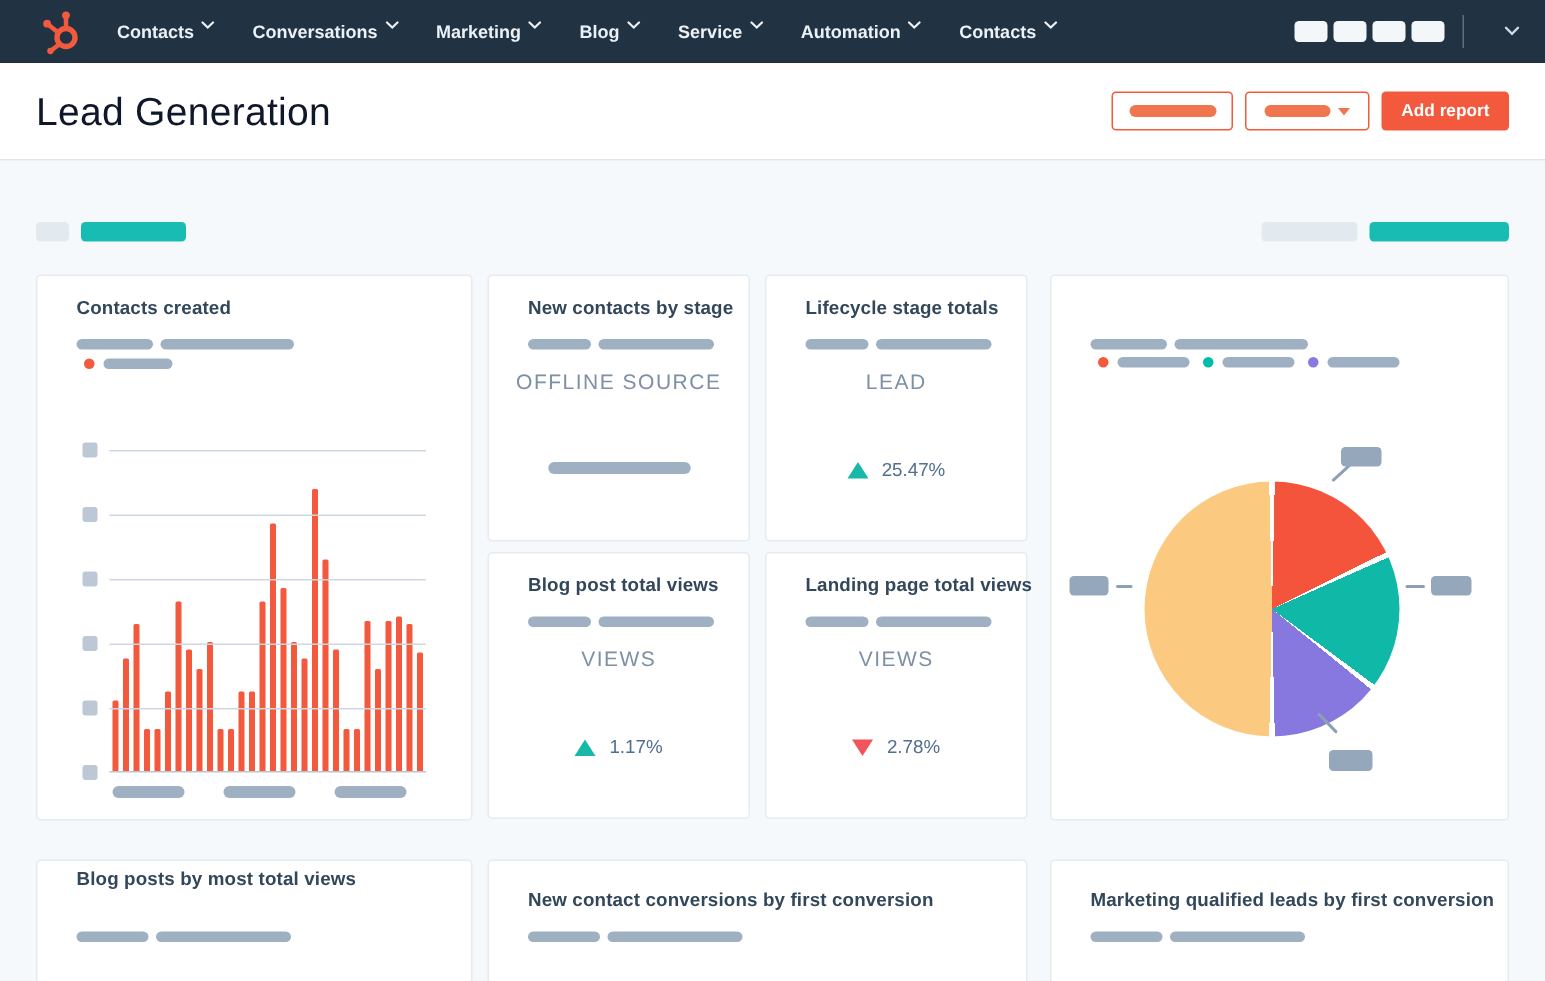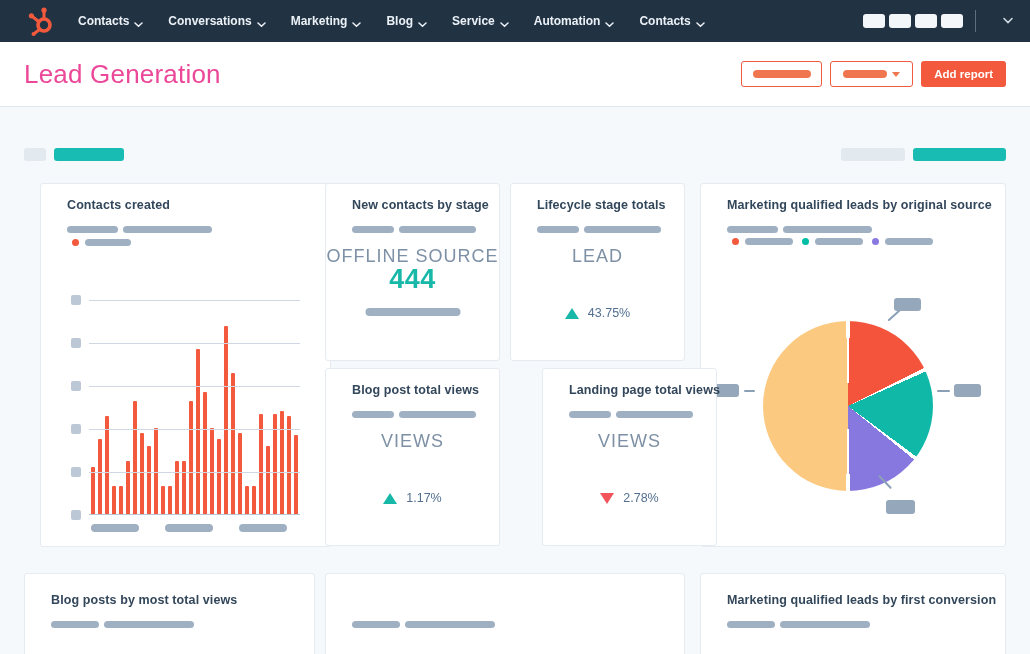--- a/index.html
+++ b/index.html
@@ -6,48 +6,48 @@
   html,body { width:1030px; height:654px; }
   body {
     position:relative; overflow:hidden;
     background:#f6f9fb;
     font-family:"Liberation Sans", sans-serif;
   }
   
   .topnav{position:absolute;top:0;left:0;right:0;height:42px;background:#213343;display:flex;align-items:center;padding:0 16px 0 26px;}
   .logo{margin-right:18px;display:flex;align-items:center;cursor:pointer;}
   .nav-menu{display:flex;align-items:center;gap:25px;}
-  .nav-item{display:flex;align-items:flex-end;gap:5px;color:#ecf1f7;font-size:12px;font-weight:700;cursor:pointer;white-space:nowrap;}
+  .nav-item{display:flex;align-items:flex-start;gap:5px;color:#ecf1f7;font-size:12px;font-weight:700;cursor:pointer;white-space:nowrap;}
   .nav-right{margin-left:auto;display:flex;align-items:center;}
   .nav-boxes{display:flex;gap:4px;}
   .nav-box{width:22px;height:14px;border-radius:3px;background:#f3f7fa;cursor:pointer;}
   .nav-divider{width:1px;height:22px;background:#5c6f81;margin:0 26px 0 12px;}
   
   .header{position:absolute;top:42px;left:0;right:0;height:65px;background:#fff;border-bottom:1px solid #dfe7ee;display:flex;align-items:center;padding:0 24px;}
-  .page-title{font-size:26px;color:#ec4899;font-weight:500;letter-spacing:.2px;}
+  .page-title{font-size:26px;color:#0f172a;font-weight:500;letter-spacing:.2px;}
   .header-actions{margin-left:auto;display:flex;gap:8px;align-items:center;}
   .ghost-btn{width:81px;height:26px;border:1px solid #f2593d;border-radius:3px;background:#fff;display:flex;align-items:center;justify-content:center;gap:5px;cursor:pointer;}
   .ghost-pill{height:8px;border-radius:4px;background:#f0764f;}
   .caret-down{width:0;height:0;border-left:4px solid transparent;border-right:4px solid transparent;border-top:5px solid #f0764f;}
   .btn-primary{height:26px;padding:0 13px;background:#f2593d;border:none;border-radius:3px;color:#fff;font-size:11.5px;font-weight:700;display:flex;align-items:center;cursor:pointer;font-family:inherit;}
   
   .chips{position:absolute;top:148px;display:flex;gap:8px;}
   .chip{height:13px;border-radius:3px;cursor:pointer;}
   .chip.gray{background:#e2e9ef;}
   .chip.teal{background:#18bcb2;}
   
   .card{position:absolute;background:#fff;border:1px solid #e5ebf1;border-radius:3px;}
   .card-title{position:absolute;left:26px;top:14px;font-size:12.5px;font-weight:700;color:#33475b;letter-spacing:.1px;cursor:pointer;white-space:nowrap;}
   .pill{background:#9fb0c3;border-radius:4px;height:7px;display:inline-block;}
   .pills-row{position:absolute;left:26px;top:42px;display:flex;gap:5px;}
   .legend-row{position:absolute;display:flex;align-items:center;gap:6px;}
   .legend-item{display:flex;align-items:center;gap:6px;}
   .dot{width:7px;height:7px;border-radius:50%;flex:none;}
   
-  .kpi-label{position:absolute;top:62px;left:0;right:0;text-align:center;font-size:18px;color:#7d90a5;letter-spacing:1px;}
+  .kpi-label{position:absolute;top:62px;left:0;right:0;text-align:center;font-size:14px;color:#7d90a5;letter-spacing:1px;}
   .kpi-value{position:absolute;top:80px;left:0;right:0;text-align:center;font-size:27px;font-weight:700;color:#17b8a8;letter-spacing:.5px;}
   .kpi-delta{position:absolute;top:122px;left:0;right:0;display:flex;justify-content:center;align-items:center;gap:9px;font-size:12.5px;color:#526f90;}
   .tri{width:0;height:0;border-left:7px solid transparent;border-right:7px solid transparent;}
   .tri.up{border-bottom:11px solid #17b8a8;}
   .tri.down{border-top:11px solid #f2545b;}
   .kpi-pill{position:absolute;top:124px;left:50%;transform:translateX(-50%);width:95px;height:8px;border-radius:4px;background:#9fb0c3;}
   
   .bc-plot{position:absolute;left:48px;top:116px;width:211px;height:215px;}
   .bc-grid{position:absolute;left:0;right:0;height:1px;background:#cfd8e2;}
   .bc-base{position:absolute;left:0;right:0;bottom:0;height:1px;background:#b9c5d2;}
@@ -153,21 +153,21 @@
 
 <div class="chips" style="left:24px;">
   <div class="chip gray" style="width:22px"></div>
   <div class="chip teal" style="width:70px"></div>
 </div>
 <div class="chips" style="right:24px;">
   <div class="chip gray" style="width:64px"></div>
   <div class="chip teal" style="width:93px"></div>
 </div>
 
-<div class="card" style="left:40px;top:183px;width:291px;height:364px;">
+<div class="card" style="left:24px;top:183px;width:291px;height:364px;">
   <div class="card-title">Contacts created</div>
   <div class="pills-row">
     <span class="pill" style="width:51px"></span>
     <span class="pill" style="width:89px"></span>
   </div>
   <div class="legend-row" style="left:31px;top:55px;">
     <span class="dot" style="background: rgb(242, 89, 61);"></span>
     <span class="pill" style="width:46px"></span>
   </div>
   <div class="bc-plot">
@@ -221,39 +221,37 @@
     <div class="bc-xpill" style="left: 198px;"></div>
   </div>
 
 <div class="card" style="left:325px;top:183px;width:175px;height:178px;">
   <div class="card-title">New contacts by stage</div>
   <div class="pills-row">
     <span class="pill" style="width:42px"></span>
     <span class="pill" style="width:77px"></span>
   </div>
   <div class="kpi-label">OFFLINE SOURCE</div>
-  <div class="kpi-value">444</div>
   <div class="kpi-pill"></div>
 </div>
 
 <div class="card" style="left:510px;top:183px;width:175px;height:178px;">
   <div class="card-title">Lifecycle stage totals</div>
   <div class="pills-row">
     <span class="pill" style="width:42px"></span>
     <span class="pill" style="width:77px"></span>
   </div>
   <div class="kpi-label">LEAD</div>
   <div class="kpi-delta">
     <span class="tri up"></span>
-    <span>43.75%</span>
+    <span>25.47%</span>
   </div>
 </div>
 
 <div class="card" style="left:700px;top:183px;width:306px;height:364px;">
-  <div class="card-title">Marketing qualified leads by original source</div>
   <div class="pills-row">
     <span class="pill" style="width:51px"></span>
     <span class="pill" style="width:89px"></span>
   </div>
   <div class="legend-row" style="left:31px;top:54px;gap:9px;">
       <div class="legend-item">
         <span class="dot" style="background: rgb(242, 89, 61);"></span>
         <span class="pill" style="width: 48px;"></span>
       </div>
       <div class="legend-item">
@@ -283,41 +281,42 @@
     <span class="pill" style="width:42px"></span>
     <span class="pill" style="width:77px"></span>
   </div>
   <div class="kpi-label">VIEWS</div>
   <div class="kpi-delta">
     <span class="tri up"></span>
     <span>1.17%</span>
   </div>
 </div>
 
-<div class="card" style="left:510px;top:368px;width:175px;height:178px;margin-left:32px;">
+<div class="card" style="left:510px;top:368px;width:175px;height:178px;">
   <div class="card-title">Landing page total views</div>
   <div class="pills-row">
     <span class="pill" style="width:42px"></span>
     <span class="pill" style="width:77px"></span>
   </div>
   <div class="kpi-label">VIEWS</div>
   <div class="kpi-delta">
     <span class="tri down"></span>
     <span>2.78%</span>
   </div>
 </div>
 
 <div class="card" style="left:24px;top:573px;width:291px;height:130px;">
-  <div class="card-title" style="top:19px;">Blog posts by most total views</div>
+  <div class="card-title" style="top:5px;">Blog posts by most total views</div>
   <div class="pills-row" style="top:47px;">
     <span class="pill" style="width:48px"></span>
     <span class="pill" style="width:90px"></span>
   </div>
 </div>
 <div class="card" style="left:325px;top:573px;width:360px;height:130px;">
+  <div class="card-title" style="top:19px;">New contact conversions by first conversion</div>
   <div class="pills-row" style="top:47px;">
     <span class="pill" style="width:48px"></span>
     <span class="pill" style="width:90px"></span>
   </div>
 </div>
 <div class="card" style="left:700px;top:573px;width:306px;height:130px;">
   <div class="card-title" style="top:19px;">Marketing qualified leads by first conversion</div>
   <div class="pills-row" style="top:47px;">
     <span class="pill" style="width:48px"></span>
     <span class="pill" style="width:90px"></span>

